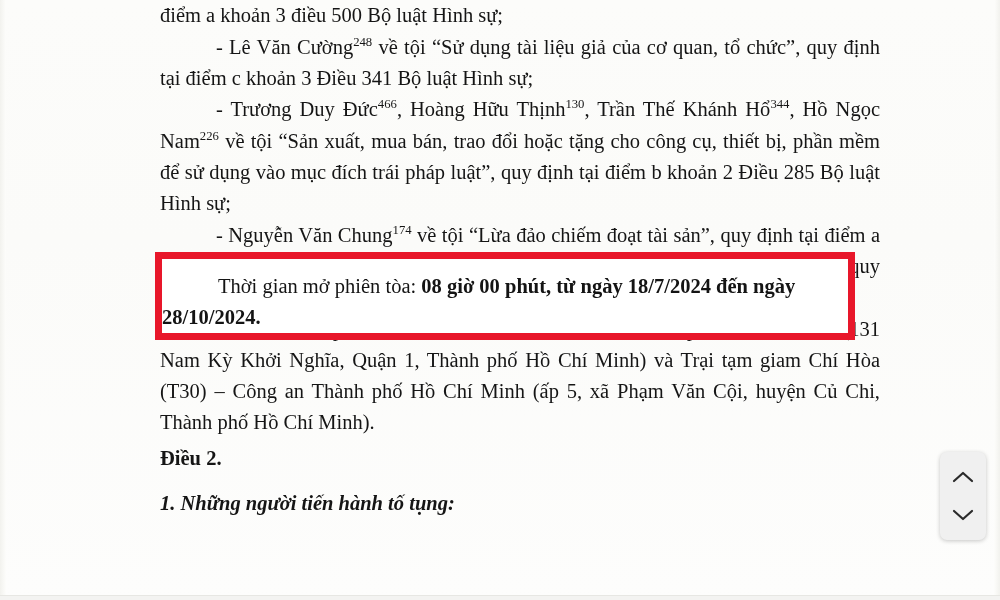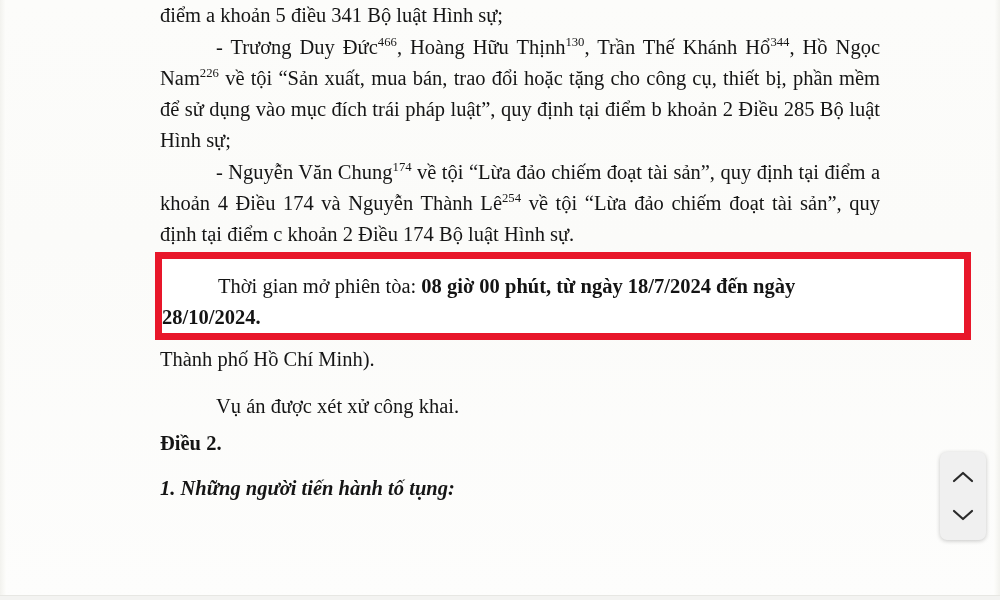--- a/index.html
+++ b/index.html
@@ -58,21 +58,21 @@
   }
 
   .b { font-weight: bold; }
   .bi { font-weight: bold; font-style: italic; }
 
   
   #highlight-box {
     position: absolute;
     left: 155px;
     top: 252px;
-    width: 816px;
+    width: 700px;
     height: 88px;
     border: 7px solid #e8172a;
     box-sizing: border-box;
     background: #ffffff;
     z-index: 5;
   }
   #highlight-box .hl-inner {
     position: absolute;
     left: 56px;
     top: 12px;
@@ -137,39 +137,39 @@
 <body>
 
 <div id="page">
   <div id="paper"></div>
   <div id="left-edge"></div>
   <div id="right-edge"></div>
 
   <div class="doc-body">
 
     <p class="para">
-      <span>điểm a khoản 5 điều 341 Bộ luật Hình sự;</span>
-    </p>
-
+      <span>điểm a khoản 3 điều 500 Bộ luật Hình sự;</span>
+    </p>
+
+    <p class="para dash">
+      - Lê Văn Cường<sup>248</sup> về tội “Sử dụng tài liệu giả của cơ quan, tổ chức”, quy định tại điểm c khoản 3 Điều 341 Bộ luật Hình sự;
+    </p>
 
     <p class="para dash">
       - Trương Duy Đức<sup>466</sup>, Hoàng Hữu Thịnh<sup>130</sup>, Trần Thế Khánh Hổ<sup>344</sup>, Hồ Ngọc Nam<sup>226</sup> về tội “Sản xuất, mua bán, trao đổi hoặc tặng cho công cụ, thiết bị, phần mềm để sử dụng vào mục đích trái pháp luật”, quy định tại điểm b khoản 2 Điều 285 Bộ luật Hình sự;
     </p>
 
     <p class="para dash">
       - Nguyễn Văn Chung<sup>174</sup> về tội “Lừa đảo chiếm đoạt tài sản”, quy định tại điểm a khoản 4 Điều 174 và Nguyễn Thành Lê<sup>254</sup> về tội “Lừa đảo chiếm đoạt tài sản”, quy định tại điểm c khoản 2 Điều 174 Bộ luật Hình sự.
     </p>
 
     <p class="para indent" style="">
       <span>Địa điểm mở phiên tòa: Trụ sở Tòa án nhân dân Thành phố Hồ Chí Minh (131 Nam Kỳ Khởi Nghĩa, Quận 1, Thành phố Hồ Chí Minh) và Trại tạm giam Chí Hòa (T30) – Công an Thành phố Hồ Chí Minh (ấp 5, xã Phạm Văn Cội, huyện Củ Chi, Thành phố Hồ Chí Minh).</span>
     </p>
 
-    <p class="para indent" style="margin-top:16px;">
-      <span>Vụ án được xét xử công khai.</span>
-    </p>
 
     <p class="para b" style="margin-top:5px;">
       <span>Điều 2.</span>
     </p>
 
     <p class="para bi" style="margin-top:14px;">
       <span>1. Những người tiến hành tố tụng:</span>
     </p>
 
   </div>

